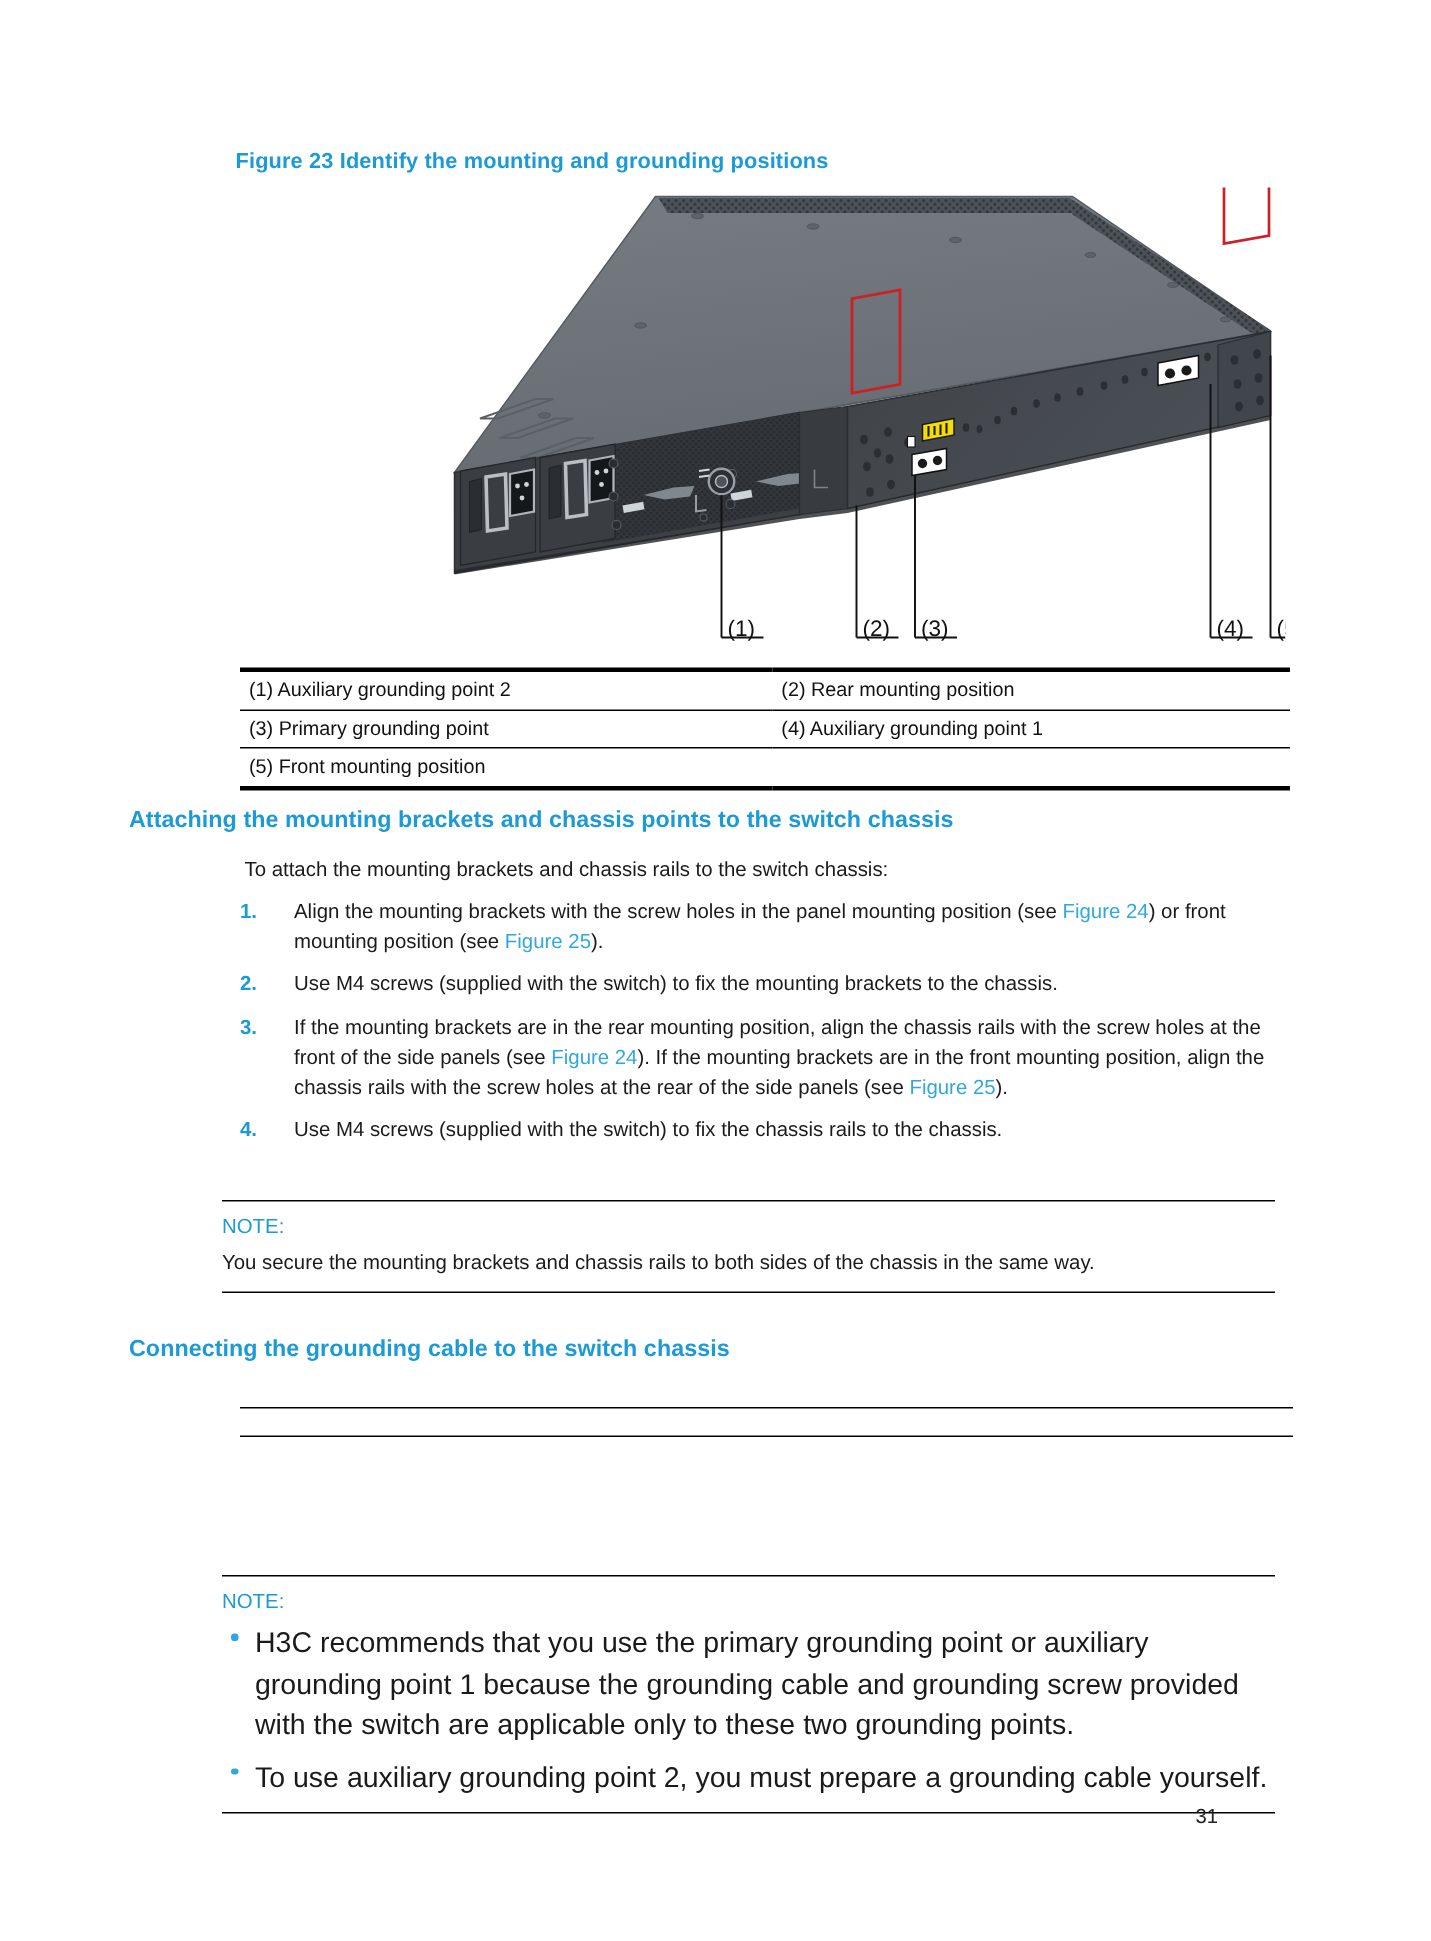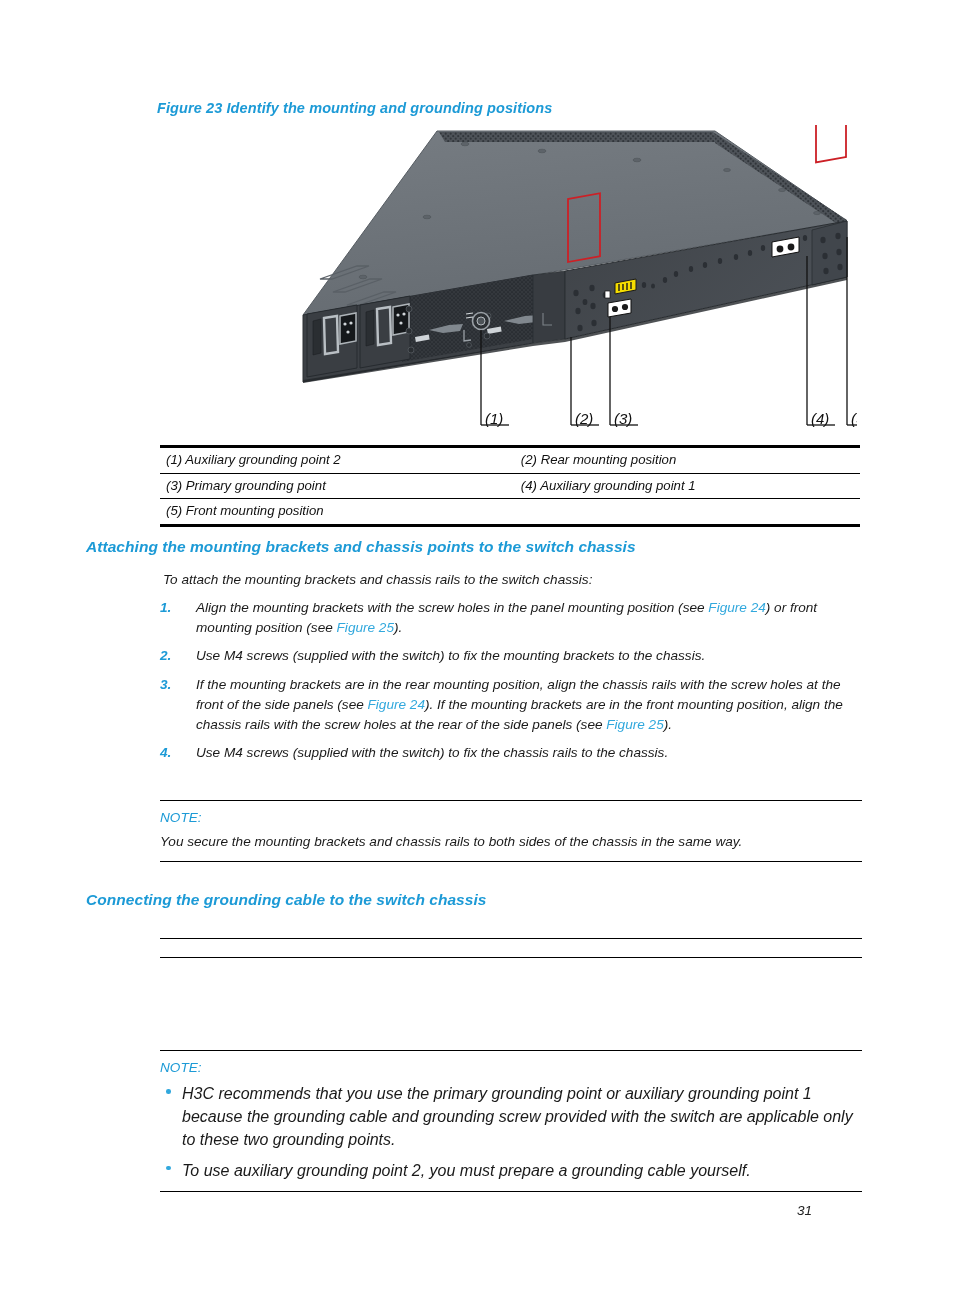--- a/index.html
+++ b/index.html
@@ -13,21 +13,20 @@
     position: relative;
     font-family: "Liberation Sans", sans-serif;
     color: #000000;
     overflow: hidden;
   }
   .page {
     position: relative;
     width: 812px;
     height: 1294px;
     box-sizing: border-box;
-    font-style: italic;
   }
 
   
   .fig-caption {
     position: absolute;
     left: 157px;
     top: 100px;
     font-size: 14.5px;
     font-weight: bold;
     color: #1c9ad6;
@@ -111,21 +110,21 @@
     flex: 1 1 auto;
     font-size: 13.6px;
     line-height: 1.45;
     color: #1a1a1a;
   }
   .lnk { color: #31a8dd; }
 
   
   .admon {
     position: absolute;
-    left: 160px;
+    left: 148px;
     width: 702px;
     border-top: 1.3px solid #000;
     border-bottom: 1.3px solid #000;
     box-sizing: border-box;
     padding: 9px 0 9px 0;
   }
   #note-1 { top: 800px; }
   #caution-1 { top: 938px; left: 160px; }
   #note-2 { top: 1050px; }
 
@@ -149,21 +148,21 @@
     height: 16px;
     margin-left: -30px;
     margin-right: 11px;
     flex: 0 0 auto;
   }
   .bullets { margin: 0; padding: 0; list-style: none; }
   .bullets li {
     position: relative;
     padding-left: 22px;
     margin-bottom: 7px;
-    font-size: 16px;
+    font-size: 19px;
     line-height: 1.45;
     color: #1a1a1a;
   }
   .bullets li:last-child { margin-bottom: 0; }
   .bullets li::before {
     content: "";
     position: absolute;
     left: 6px;
     top: 7px;
     width: 4.5px;

